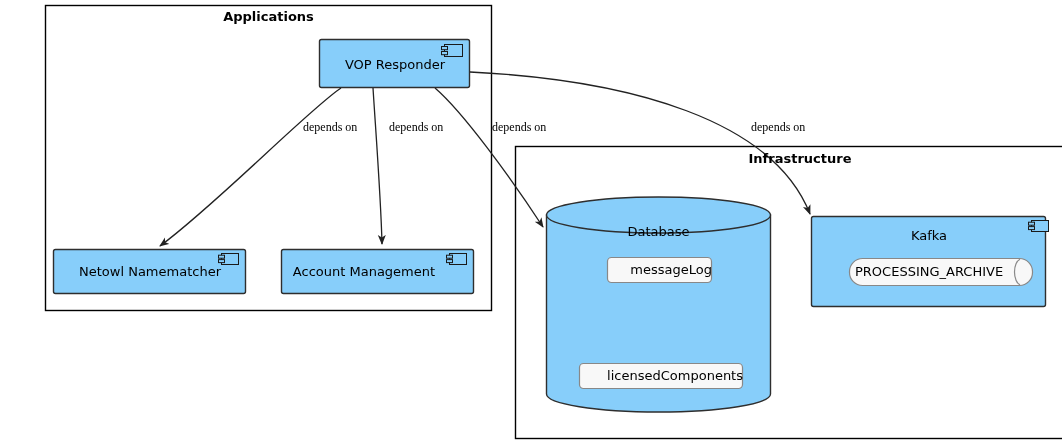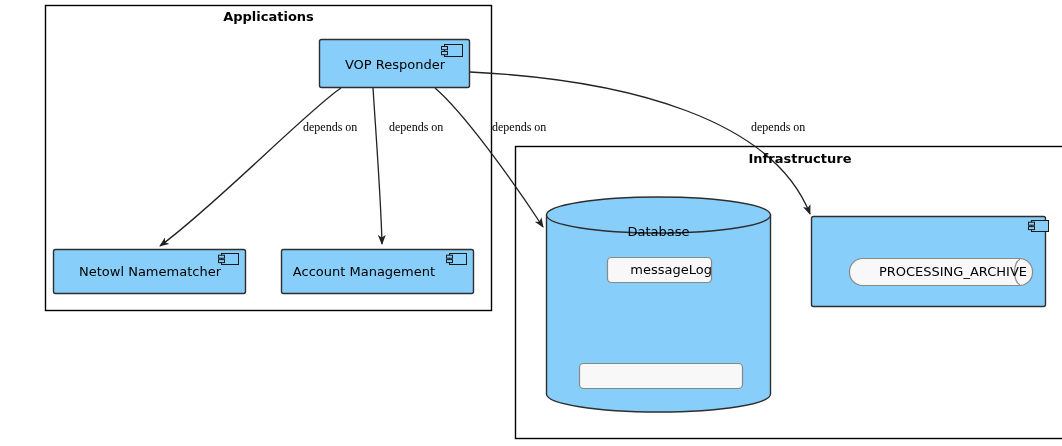--- a/index.html
+++ b/index.html
@@ -140,25 +140,27 @@
   <div class="pkg-title" style="left:485px; top:151px; width:568px;">Infrastructure</div>
 
   <div class="comp-label" style="left:289px; top:57px; width:150px;">VOP Responder</div>
 
   <div class="comp-label" style="left:23px; top:264px; width:192px;">Netowl Namematcher</div>
 
   <div class="comp-label" style="left:251px; top:264px; width:164px;">Account Management</div>
 
   <div class="comp-label bold" style="left:516px; top:224px; width:223px;">Database</div>
 
+  <div class="comp-label bold" style="left:781px; top:228px; width:234px;">Kafka</div>
 
   <div class="inner-label" style="left:577px; top:262px; width:104px;">messageLog</div>
 
+  <div class="inner-label" style="left:549px; top:368px; width:163px;">licensedComponents</div>
 
-  <div class="inner-label" style="left:819px; top:264px; width:172px; text-align:right; padding-left:5px;">PROCESSING_ARCHIVE</div>
+  <div class="inner-label" style="left:819px; top:264px; width:172px; text-align:left; padding-left:5px;">PROCESSING_ARCHIVE</div>
 
   <div class="edge-label" style="left:272px; top:120px;">depends on</div>
 
   <div class="edge-label" style="left:358px; top:120px;">depends on</div>
 
   <div class="edge-label" style="left:461px; top:120px;">depends on</div>
 
   <div class="edge-label" style="left:720px; top:120px;">depends on</div>
 
 </div>

